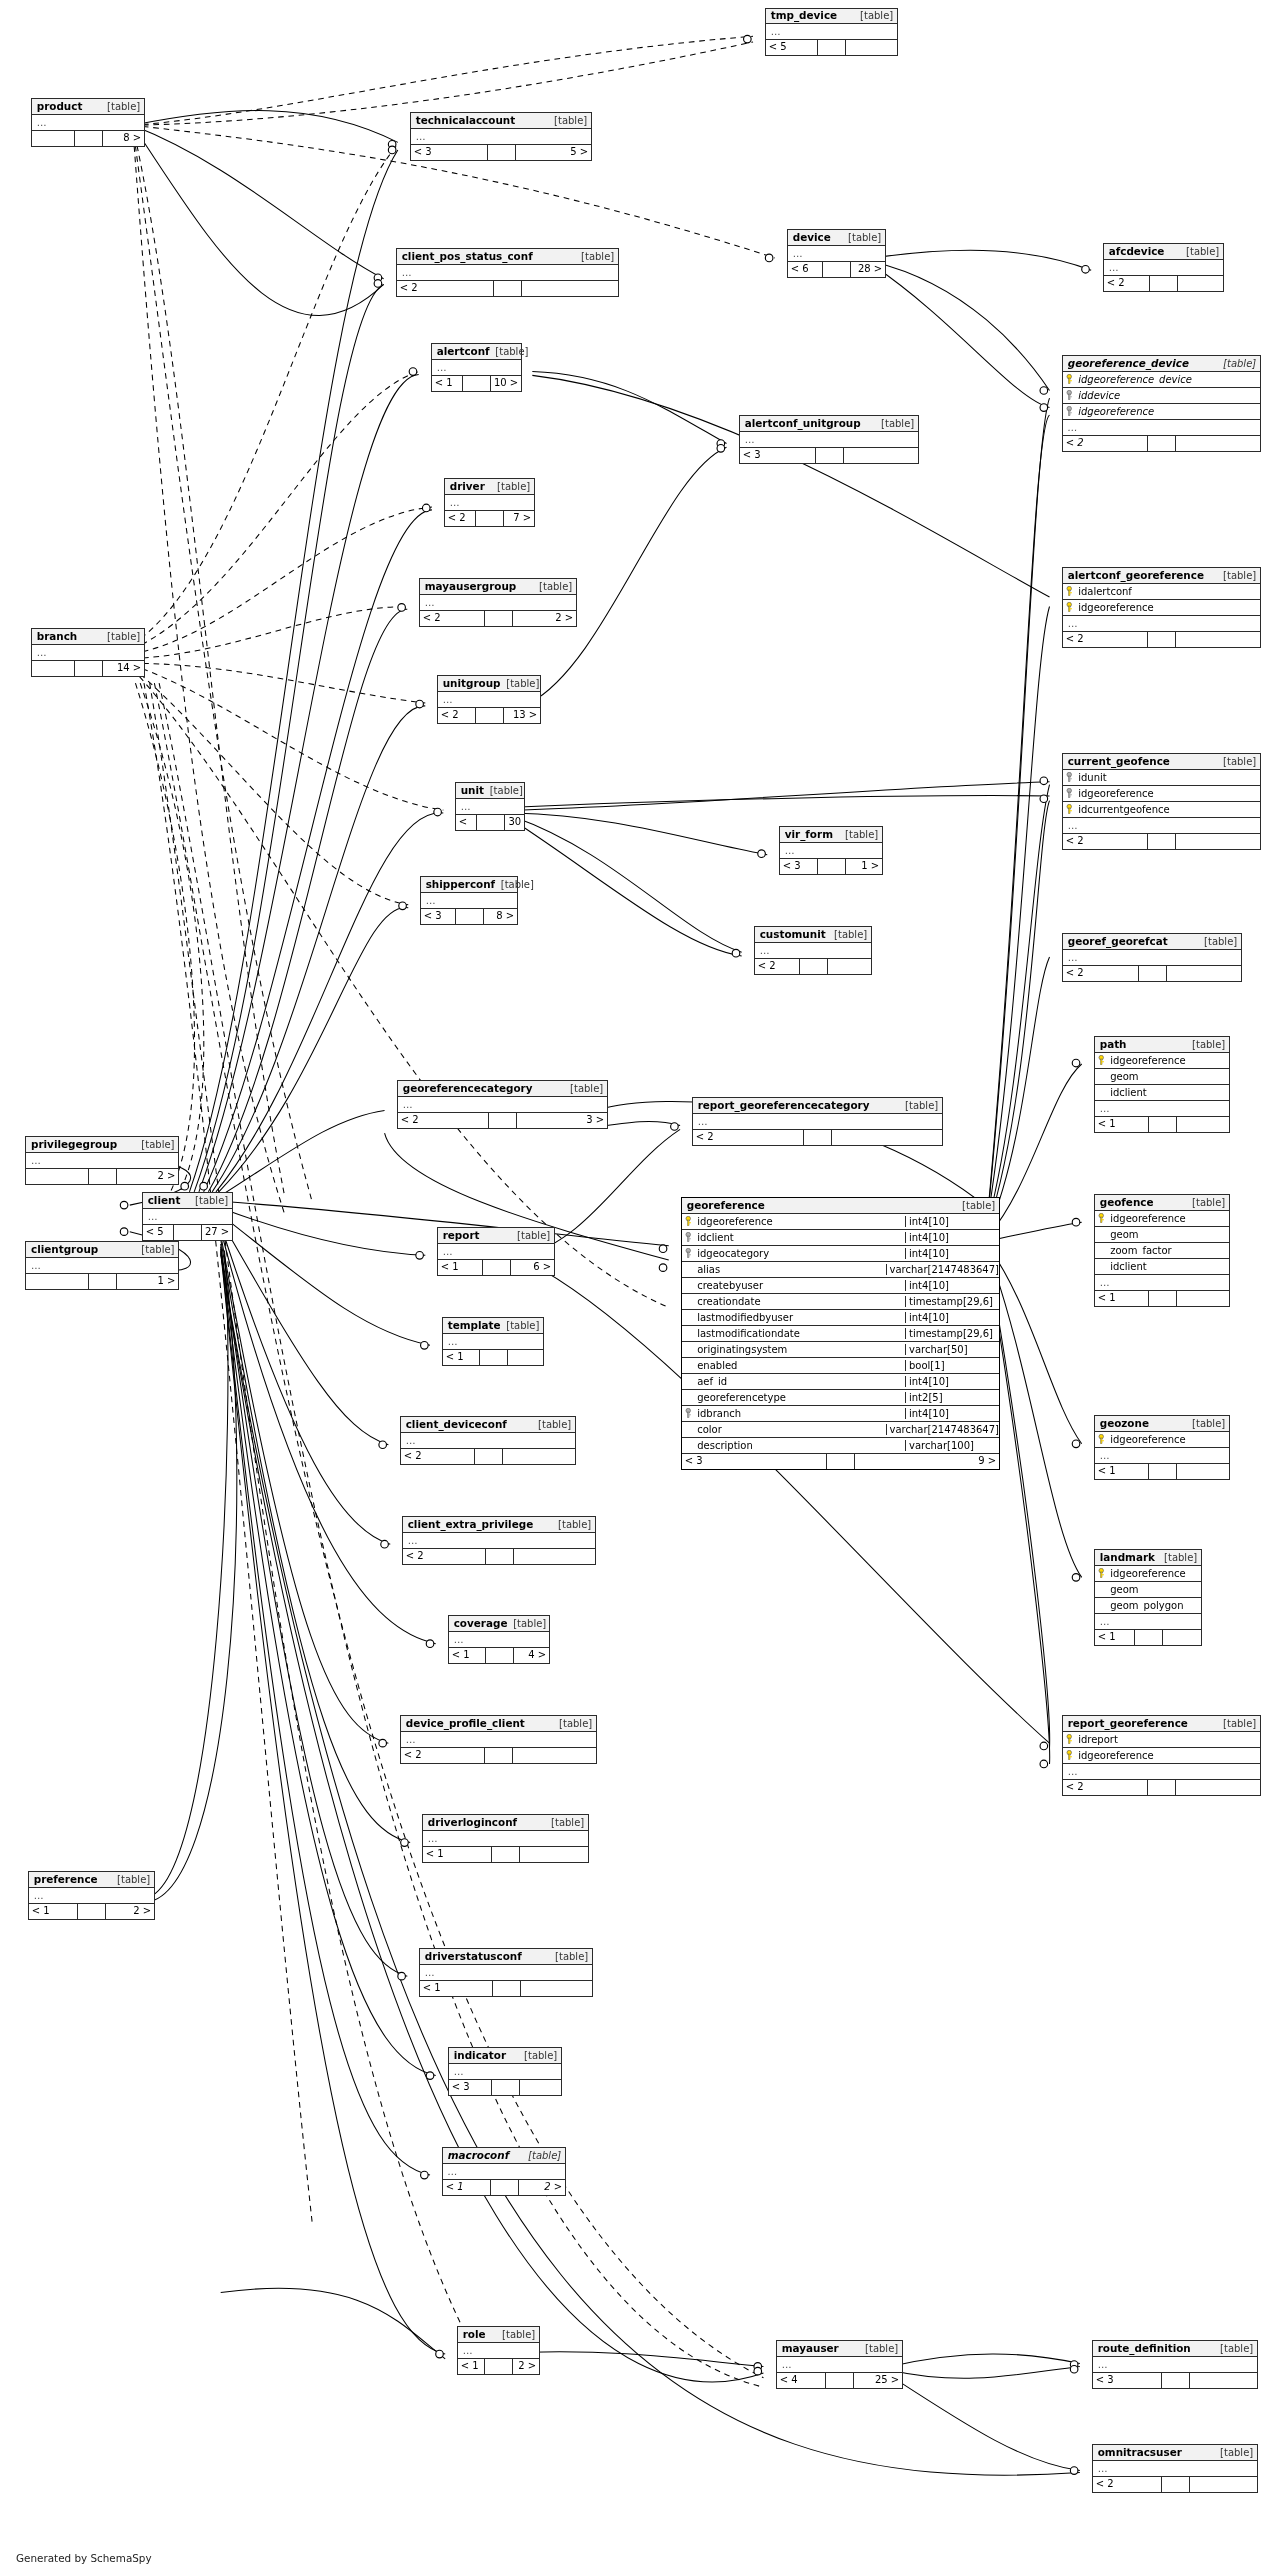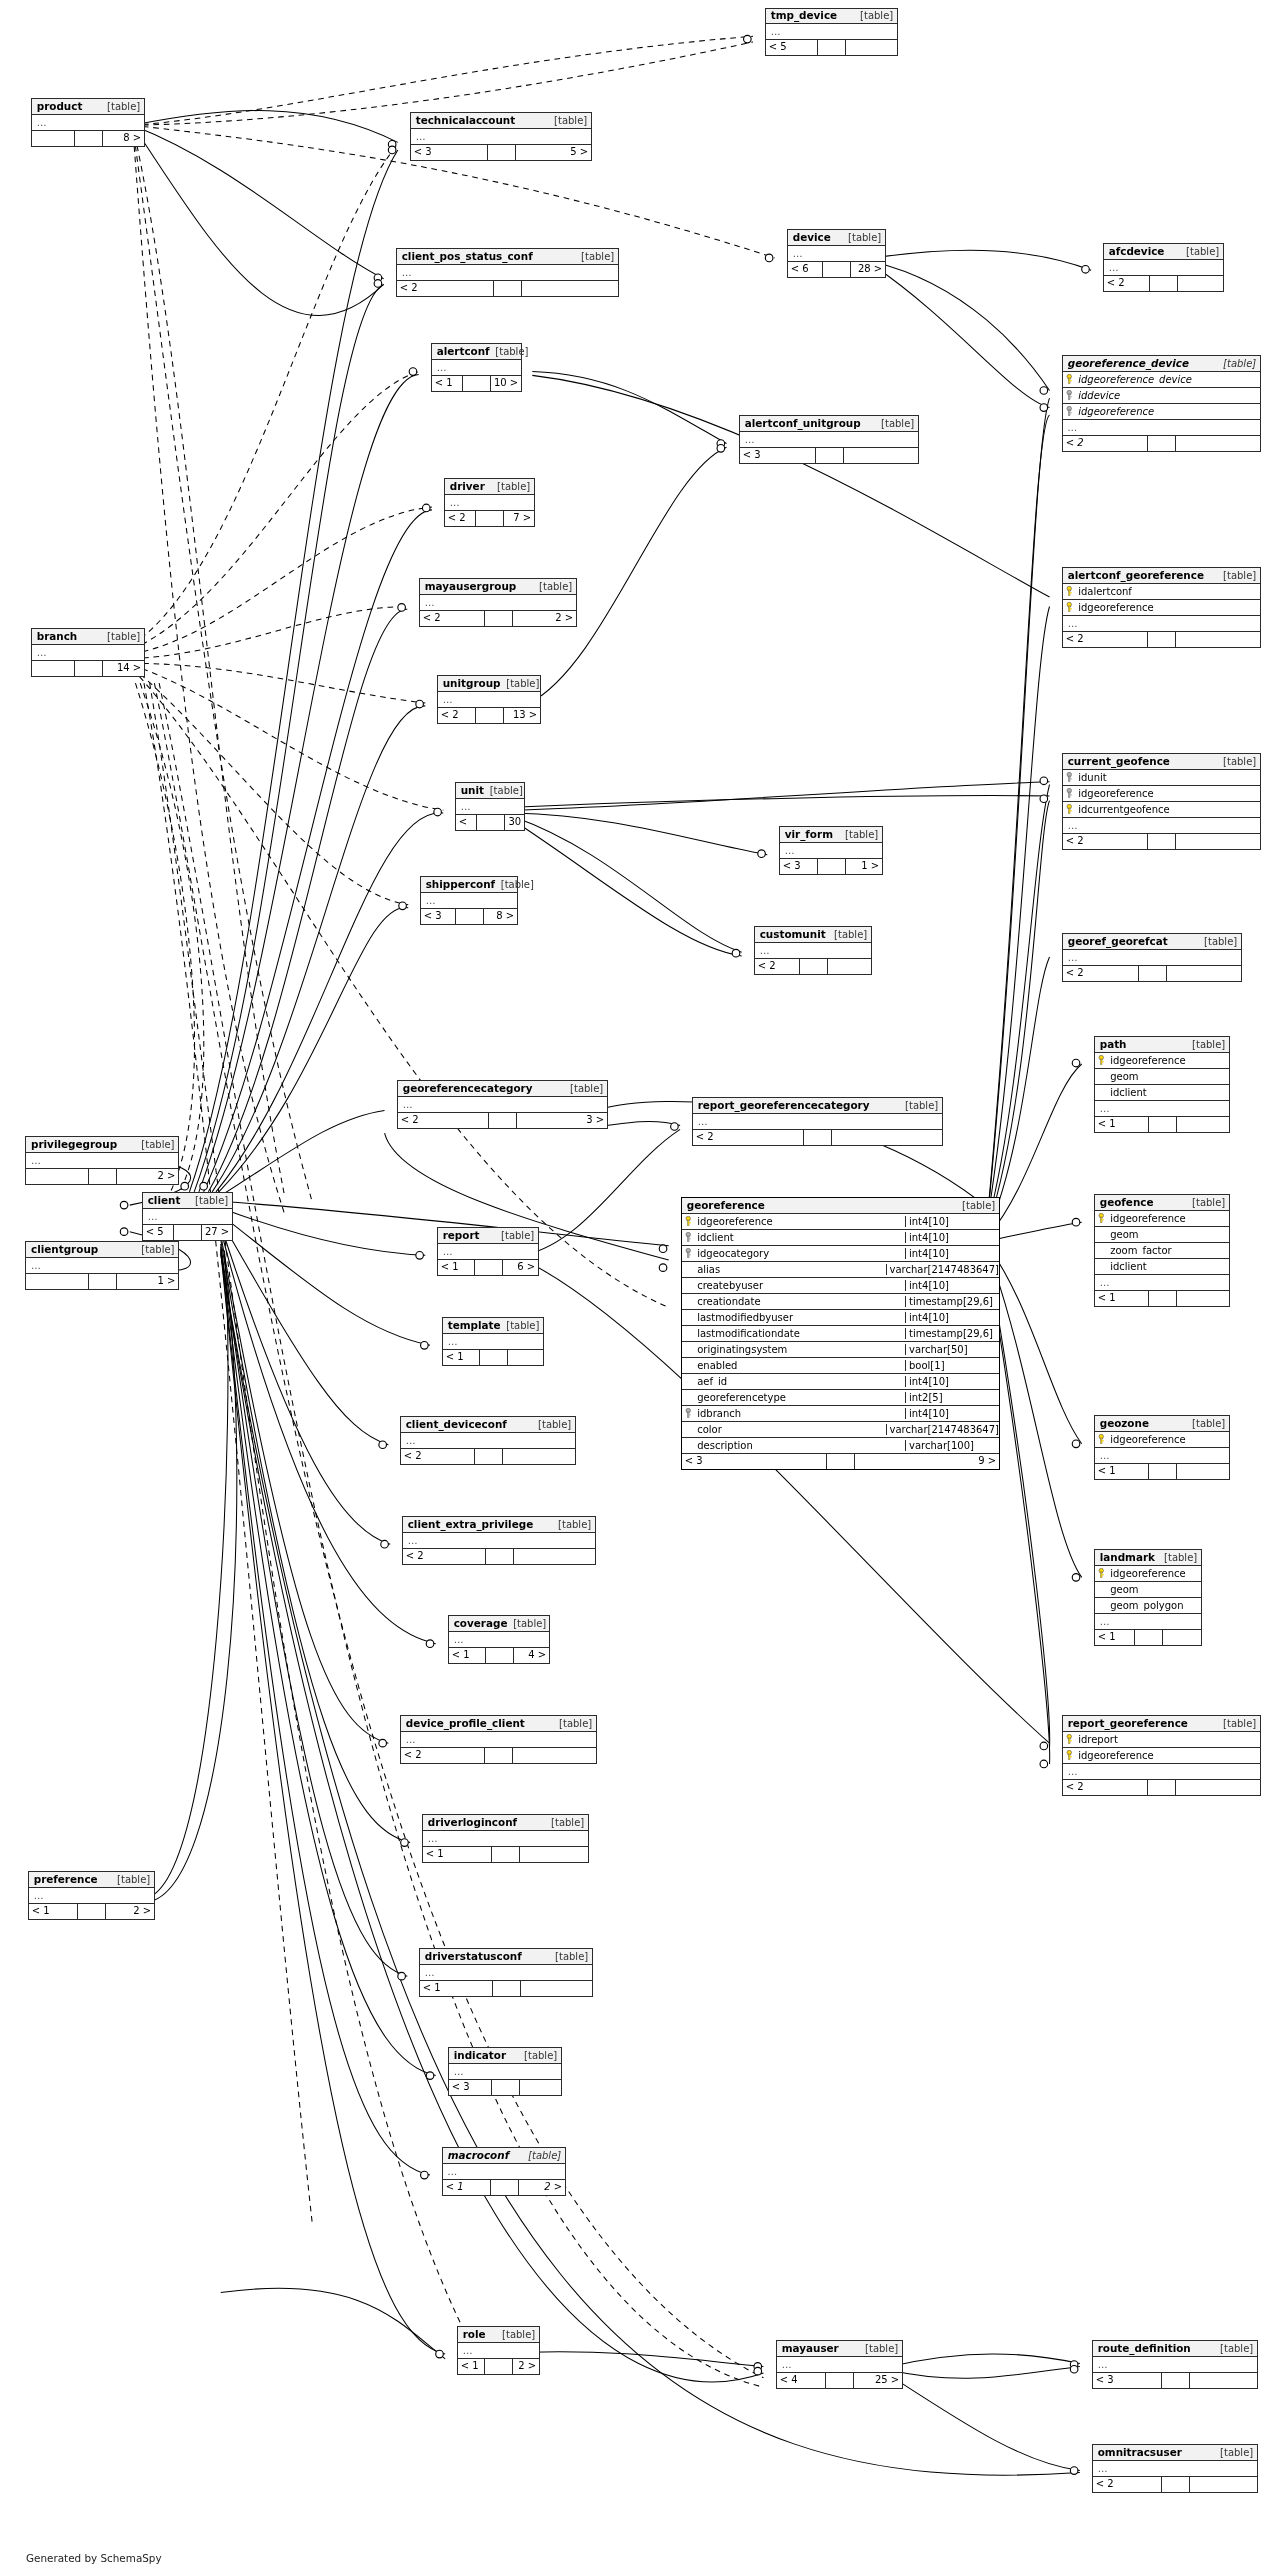--- a/index.html
+++ b/index.html
@@ -26,21 +26,21 @@
 
   .cols{display:block;}
   .col{display:flex;align-items:center;height:16px;box-sizing:border-box;
        border-bottom:0.9px solid #2b2b2b;font-size:10px;color:#000;}
   .col .cn{flex:1 1 auto;padding-left:1.9px;white-space:nowrap;overflow:hidden;}
   .col .ct{flex:0 0 90px;border-left:0.9px solid #2b2b2b;padding-left:2.8px;white-space:nowrap;}
   .keyslot{flex:0 0 13.3px;text-align:center;line-height:0;}
   .nokey{flex:0 0 13.3px;}
   .keyi{display:inline-block;width:8.5px;height:10.4px;vertical-align:middle;}
 
-  .footer{position:absolute;left:18px;top:2552px;font-size:10.4px;color:#222;padding-left:8px;}
+  .footer{position:absolute;left:8px;top:2552px;font-size:10.4px;color:#222;padding-left:8px;}
 </style>
 </head>
 <body>
 
 <div id="canvas">
 
   <svg id="edges" viewBox="0 0 1345 2719" xmlns="http://www.w3.org/2000/svg">
     <g fill="none" stroke="#000" stroke-width="1.1">
 
       <path d="M140,132 C300,120 520,60 795,38" stroke-dasharray="6,5"></path>
@@ -712,21 +712,21 @@
           <span class="tname">client</span>
           <span class="ttag">[table]</span>
         </div>
         <div class="ellipsis">...</div>
         <div class="foot">
           <div class="fl">&lt; 5</div>
           <div class="fm"></div>
           <div class="fr">27 &gt;</div>
         </div>
       </div>
-      <div class="tbl" style="left: 425px; top: 1227px; width: 102px;">
+      <div class="tbl" style="left: 425px; top: 1227px; width: 118px;">
         <div class="thead">
           <span class="tname">report</span>
           <span class="ttag">[table]</span>
         </div>
         <div class="ellipsis">...</div>
         <div class="foot">
           <div class="fl">&lt; 1</div>
           <div class="fm"></div>
           <div class="fr">6 &gt;</div>
         </div>

